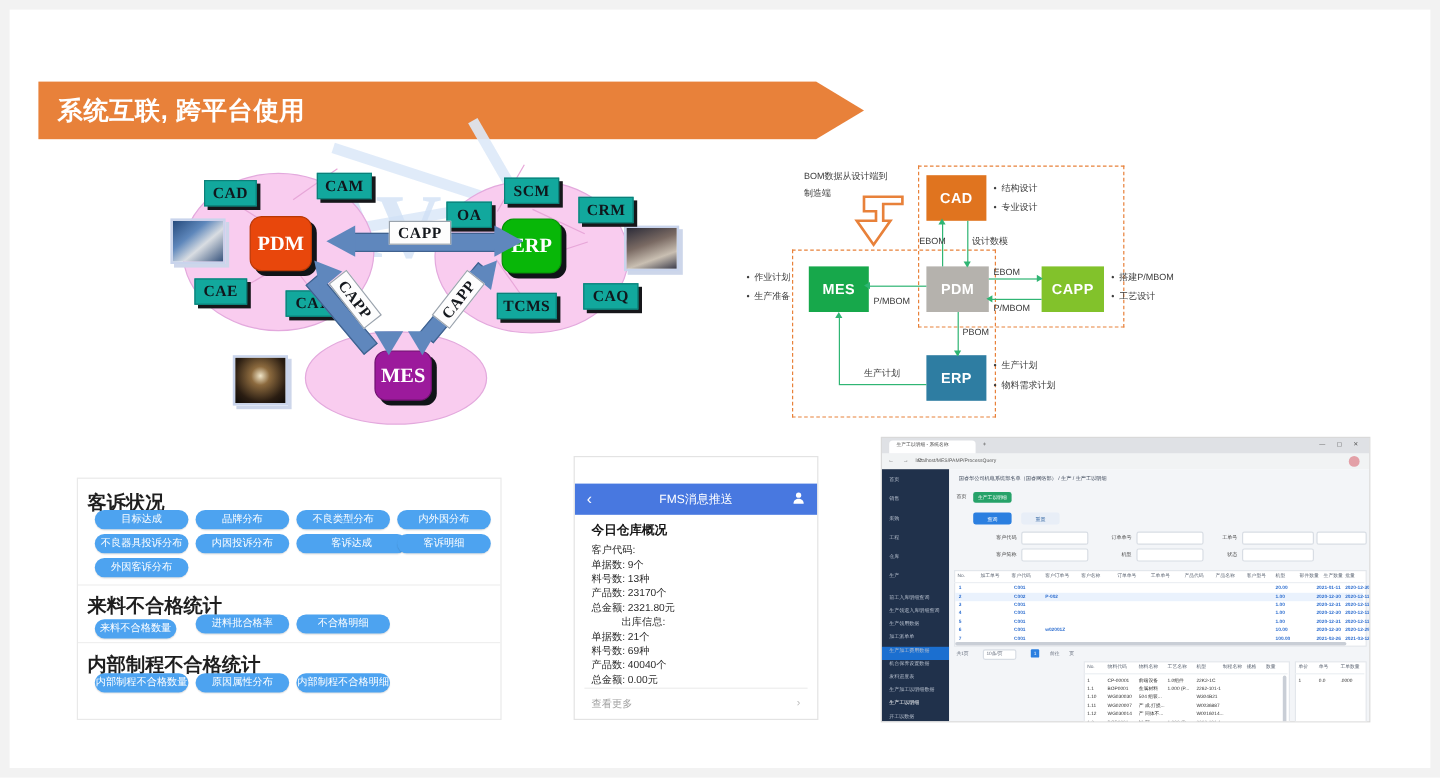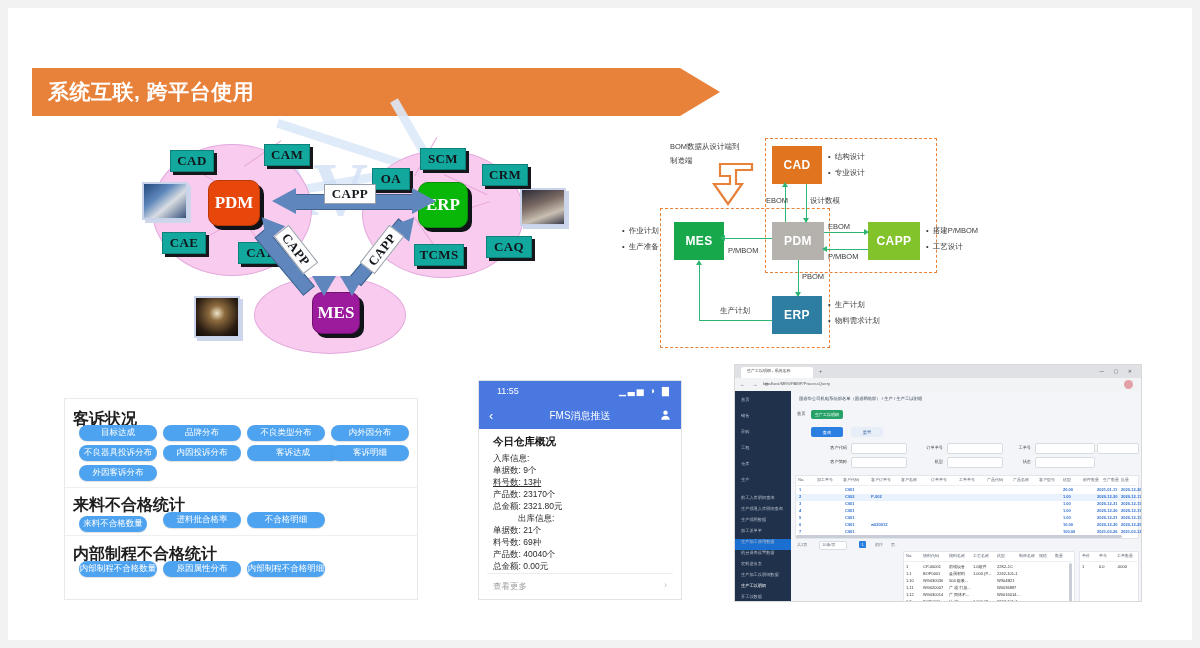--- a/index.html
+++ b/index.html
@@ -332,37 +332,33 @@
       <div class="q-div" style="top:136px;"></div>
 
       <div class="q-sec" style="top:145px;">内部制程不合格统计</div>
       <div class="q-btn" style="left:14px;top:162px;width:78px;">内部制程不合格数量</div>
       <div class="q-btn" style="left:98px;top:162px;width:78px;">原因属性分布</div>
       <div class="q-btn" style="left:182px;top:162px;width:78px;">内部制程不合格明细</div>
     </div>
   </div>
 
   <div class="phone">
-    <div class="ph-status">
-      <div class="ph-time">11:55</div>
-      <div class="ph-icons">▁▃▅ ◗ ▇</div>
-    </div>
     <div class="ph-nav">
       <div class="ph-back">‹</div>
       <div class="ph-title">FMS消息推送</div>
       <svg class="ph-user" viewBox="0 0 16 16">
         <circle cx="8" cy="4.6" r="3.2" fill="#ffffff"></circle>
         <path d="M1.8 15 C1.8 10.8 5 9 8 9 C11 9 14.2 10.8 14.2 15 Z" fill="#ffffff"></path>
       </svg>
     </div>
     <div class="ph-card">
       <div class="ph-h">今日仓库概况</div>
-      <div class="ph-line" style="top:18px;">入库信息:</div>
+      <div class="ph-line" style="top:18px;">客户代码:</div>
       <div class="ph-line" style="top:30px;">单据数: 9个</div>
-      <div class="ph-line" style="top:42px;text-decoration:underline;">料号数: 13种</div>
+      <div class="ph-line" style="top:42px;">料号数: 13种</div>
       <div class="ph-line" style="top:54px;">产品数: 23170个</div>
       <div class="ph-line" style="top:66px;">总金额: 2321.80元</div>
       <div class="ph-line" style="top:78px;padding-left:25px;">出库信息:</div>
       <div class="ph-line" style="top:90px;">单据数: 21个</div>
       <div class="ph-line" style="top:102px;">料号数: 69种</div>
       <div class="ph-line" style="top:114px;">产品数: 40040个</div>
       <div class="ph-line" style="top:126px;">总金额: 0.00元</div>
       <div class="ph-foot"></div>
       <div class="ph-more">查看更多</div>
       <div class="ph-chev">›</div>

